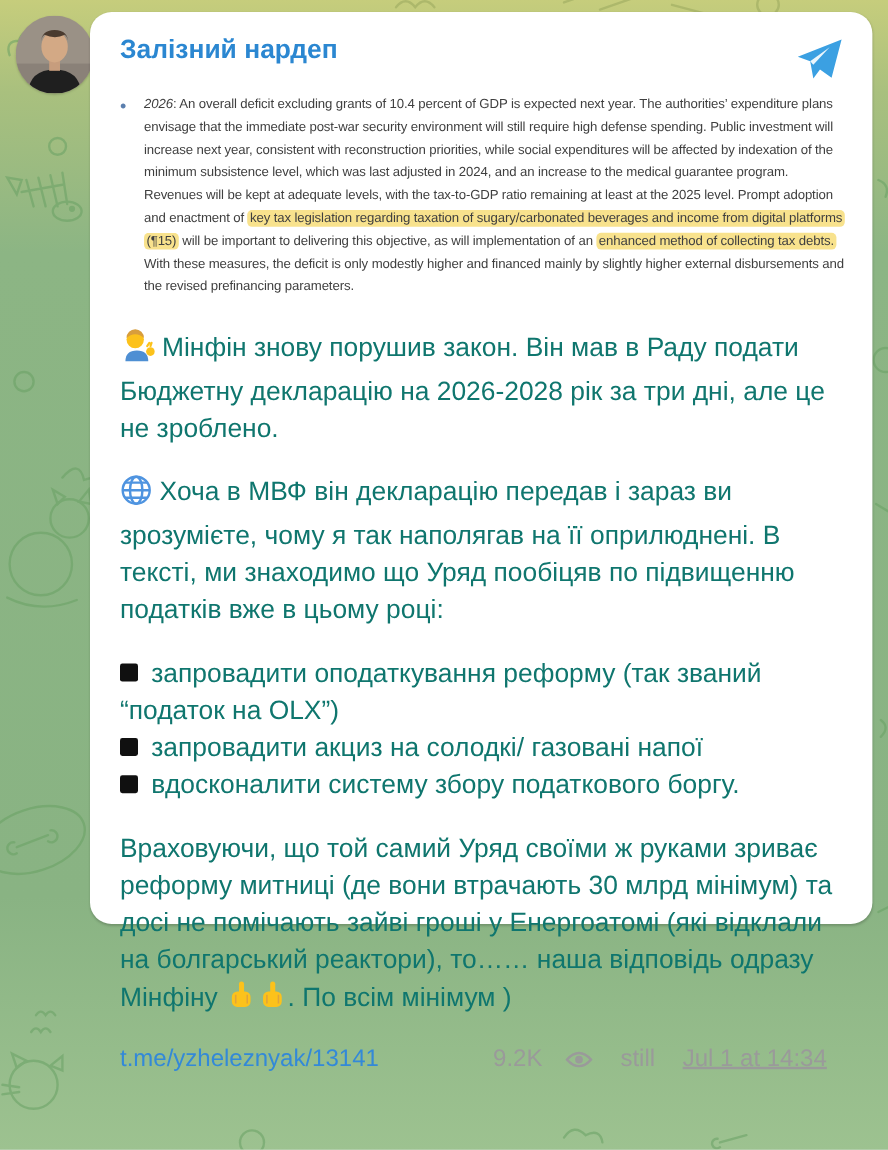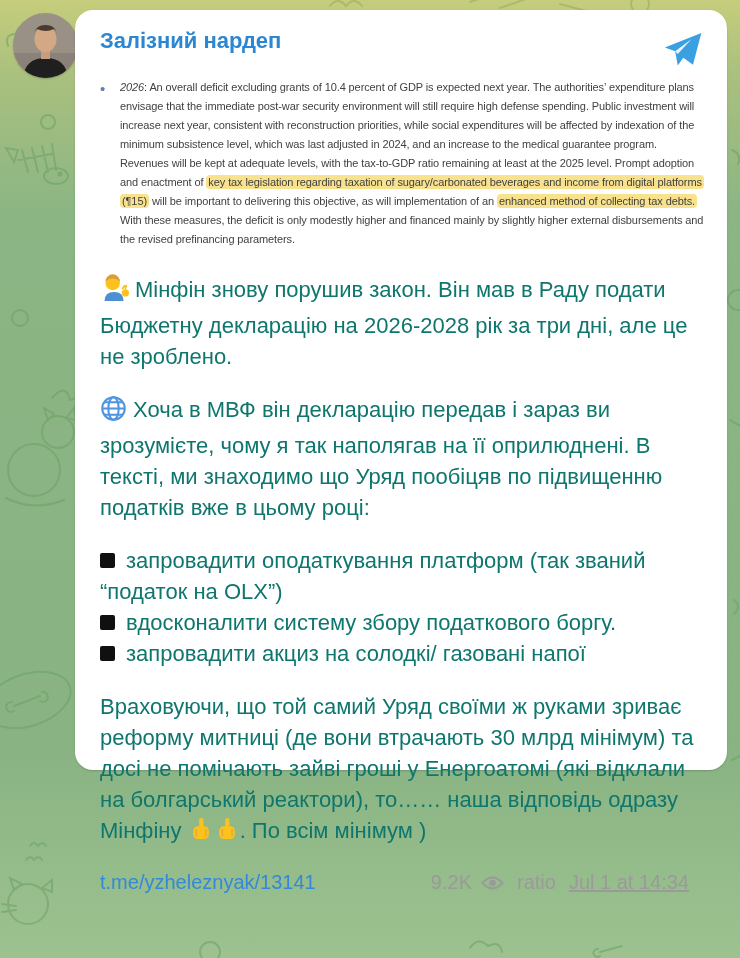--- a/index.html
+++ b/index.html
@@ -48,21 +48,21 @@
     display:inline-block;width:15px;height:15px;background:#101010;border-radius:2px;
     margin-right:11px;vertical-align:0px;
   }
   .bullet-item{margin:0;}
   .bullets{margin:0 0 22px 0;}
   .msg-footer{
     display:flex;justify-content:space-between;align-items:center;
     margin-top:15px;padding-right:16px;
   }
   .post-link{color:#3389d8;font-size:20px;text-decoration:none;cursor:pointer;}
-  .meta{display:flex;align-items:center;color:#9a9a9a;font-size:20px;gap:9px;}
+  .meta{display:flex;align-items:center;color:#9a9a9a;font-size:20px;gap:19px;}
   .meta .date{margin-left:4px;text-decoration:underline;}
 </style>
 </head>
 <body>
 
 <div class="bg">
   <svg class="doodles" width="740" height="958" viewBox="0 0 740 958">
     <g fill="none" stroke="#69a164" stroke-width="2" stroke-linecap="round">
 
       <path d="M470 2 l40 -14 M500 8 l46 -16 M560 4 l30 8" stroke="#9aa85e"></path>
@@ -149,23 +149,23 @@
           <g stroke="#4f94e0" stroke-width="1.8" fill="none">
             <circle cx="12" cy="12" r="10"></circle>
             <ellipse cx="12" cy="12" rx="4.6" ry="10"></ellipse>
             <path d="M2 12 h20 M3.6 6.4 h16.8 M3.6 17.6 h16.8"></path>
           </g>
         </svg>
       </span><span>Хоча в МВФ він декларацію передав і зараз ви зрозумієте, чому я так наполягав на її оприлюднені. В тексті, ми знаходимо що Уряд пообіцяв по підвищенню податків вже в цьому році:</span>
     </p>
 
     <div class="bullets">
-      <div class="bullet-item"><span class="sq"></span><span>запровадити оподаткування платформ (так званий “податок на OLX”)</span></div>
+      <div class="bullet-item"><span class="sq"></span><span>запровадити оподаткування реформу (так званий “податок на OLX”)</span></div>
+      <div class="bullet-item"><span class="sq"></span><span>запровадити акциз на солодкі/ газовані напої</span></div>
       <div class="bullet-item"><span class="sq"></span><span>вдосконалити систему збору податкового боргу.</span></div>
-      <div class="bullet-item"><span class="sq"></span><span>запровадити акциз на солодкі/ газовані напої</span></div>
     </div>
 
     <p>
       <span>Враховуючи, що той самий Уряд своїми ж руками зриває реформу митниці (де вони втрачають 30 млрд мінімум) та досі не помічають зайві гроші у Енергоатомі (які відклали на болгарський реактори), то…… наша відповідь одразу Мінфіну </span><span class="emoji-inline">
         <svg width="22" height="24" viewBox="0 0 24 26">
           <g fill="#fcc21b">
             <rect x="10" y="1" width="4.6" height="14" rx="2.3"></rect>
             <rect x="3.5" y="10" width="17" height="14" rx="5"></rect>
           </g>
           <path d="M7 13 v8 M17.5 13 v8" stroke="#e0a43c" stroke-width="1.4"></path>
@@ -186,18 +186,18 @@
   <div class="msg-footer">
     <a class="post-link">t.me/yzheleznyak/13141</a>
     <div class="meta">
       <span>9.2K</span>
       <span style="display:inline-flex;align-items:center;">
         <svg width="23" height="16" viewBox="0 0 24 16">
           <path d="M1.5 8 Q12 -3.5 22.5 8 Q12 19.5 1.5 8 z" fill="none" stroke="#9a9a9a" stroke-width="2"></path>
           <circle cx="12" cy="8" r="3.4" fill="#9a9a9a"></circle>
         </svg>
       </span>
-      <span style="margin-left:4px;">ratio</span>
+      <span style="margin-left:4px;">still</span>
       <span class="date">Jul 1 at 14:34</span>
     </div>
   </div>
 
 </div>
 
 </body></html>

